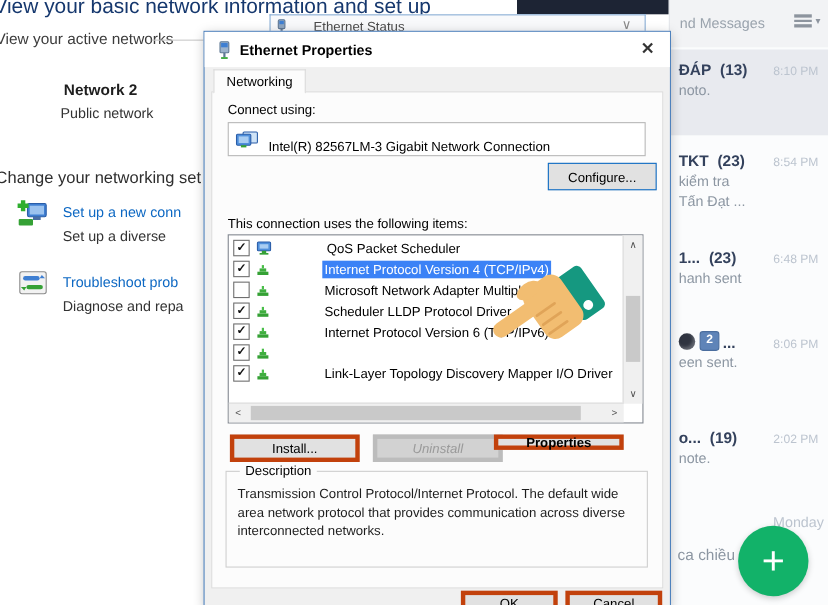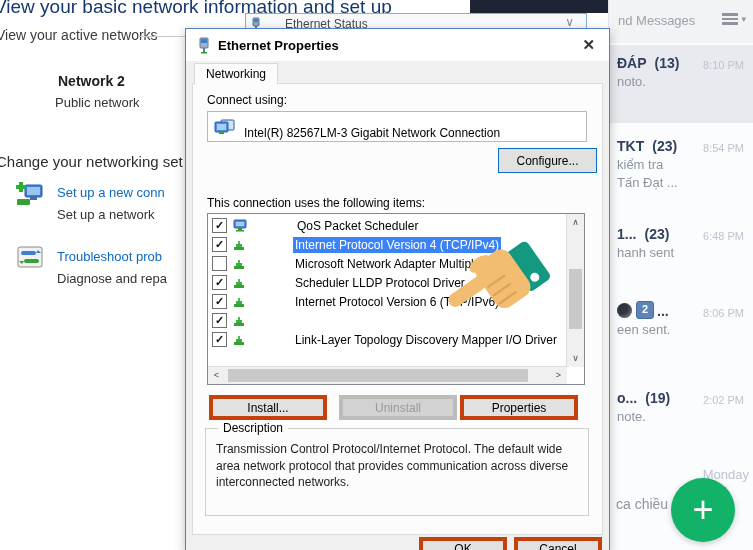--- a/index.html
+++ b/index.html
@@ -55,22 +55,22 @@
   .row-label{font-size:12px;color:#000;padding:1px 2px;margin-left:44px;}
   .row.selected .row-label{background:#3b82f6;color:#fff;}
 
   .vscroll{position:absolute;top:0;right:0;width:17px;bottom:17px;background:#f0f0f0;border-left:1px solid #dcdcdc;}
   .hscroll{position:absolute;left:0;right:17px;bottom:0;height:17px;background:#f0f0f0;border-top:1px solid #dcdcdc;}
   .scr-arrow{position:absolute;font-size:9px;color:#505050;text-align:center;width:17px;height:17px;line-height:17px;cursor:pointer;}
   .vthumb{position:absolute;left:2px;right:2px;top:55px;height:60px;background:#c9c9c9;}
   .hthumb{position:absolute;top:2px;bottom:2px;left:20px;width:300px;background:#c9c9c9;}
 
   .btn-install{position:absolute;left:16px;top:311px;width:118px;height:25px;}
-  .btn-uninstall{position:absolute;left:146px;top:311px;width:118px;height:25px;background:#d2d2d2;color:#9a9a9a;border-color:#bcbcbc;}
-  .btn-properties{position:absolute;left:267px;top:311px;width:118px;height:25px;}
+  .btn-uninstall{position:absolute;left:146px;top:311px;width:118px;height:25px;background:#d2d2d2;color:#9a9a9a;border-color:#bcbcbc;font-style:italic;}
+  .btn-properties{position:absolute;left:256px;top:311px;width:118px;height:14px;font-weight:bold;}
 
   .descgroup{position:absolute;left:12px;top:344px;width:382px;height:86px;border:1px solid #cfcfcf;}
   .descgroup .glabel{position:absolute;left:12px;top:-8px;background:#fcfcfc;padding:0 5px;font-size:12px;}
   .desctext{position:absolute;left:10px;top:12px;right:14px;font-size:12px;color:#1e1e1e;line-height:1.38;}
 
   .btn-ok{position:absolute;left:233px;top:508px;width:88px;height:23px;}
   .btn-cancel{position:absolute;left:328px;top:508px;width:88px;height:23px;}
 
   
   .hand{position:absolute;left:448px;top:238px;z-index:7;pointer-events:none;}
@@ -121,21 +121,21 @@
     <svg width="33" height="28" viewBox="0 0 33 28">
       <rect x="10" y="4" width="17" height="12" rx="1.5" fill="#3f7fd2" stroke="#2a5da8"></rect>
       <rect x="12" y="6" width="13" height="8" fill="#9cc3ef"></rect>
       <rect x="15" y="16" width="7" height="3" fill="#4a6fa5"></rect>
       <rect x="2" y="18" width="13" height="6" rx="1" fill="#35a135"></rect>
       <path d="M2 2 h5 v-? z" fill="none"></path>
       <path d="M6 1 v10 M1 6 h10" stroke="#2fae2f" stroke-width="4"></path>
     </svg>
   </div>
   <div class="bg-link" style="left:57px;top:185px;">Set up a new conn</div>
-  <div class="bg-sub" style="left:57px;top:207px;">Set up a network</div>
+  <div class="bg-sub" style="left:57px;top:207px;">Set up a diverse</div>
 
   <div class="bg-icon" style="left:17px;top:246px;">
     <svg width="26" height="24" viewBox="0 0 26 24">
       <rect x="1" y="1" width="24" height="20" rx="2" fill="#f2f2f2" stroke="#8a8a8a"></rect>
       <rect x="4" y="5" width="15" height="4" rx="2" fill="#3f7fd2"></rect>
       <path d="M19 7 l5 0 -3 -3 z" fill="#3f7fd2"></path>
       <rect x="7" y="13" width="15" height="4" rx="2" fill="#35a135"></rect>
       <path d="M7 15 l-5 0 3 3 z" fill="#35a135"></path>
     </svg>
   </div>

